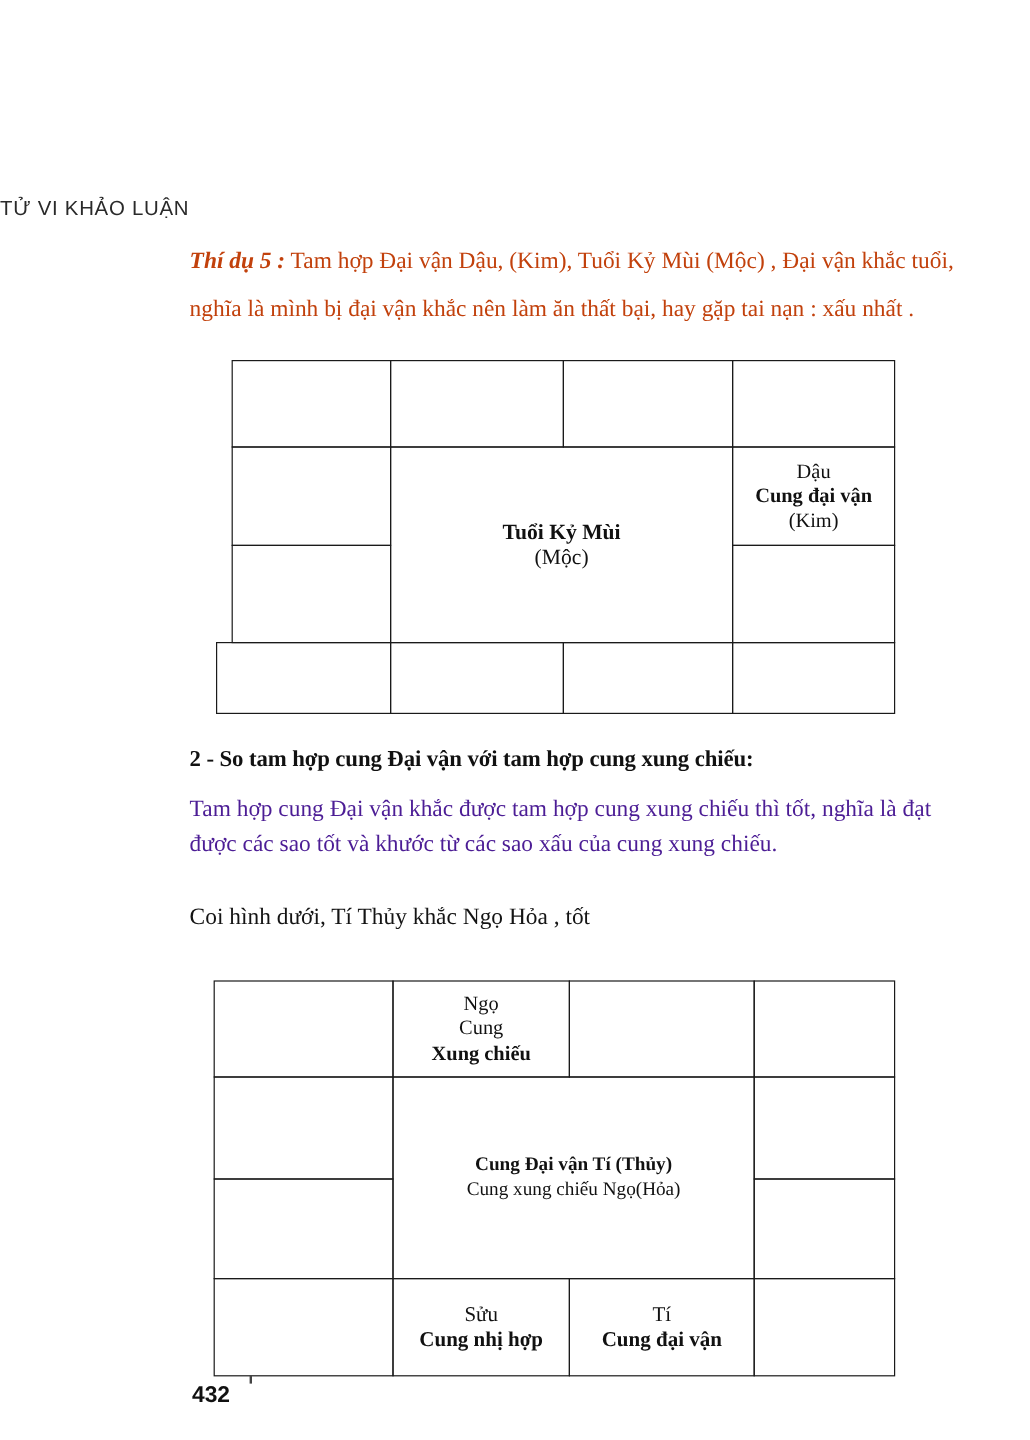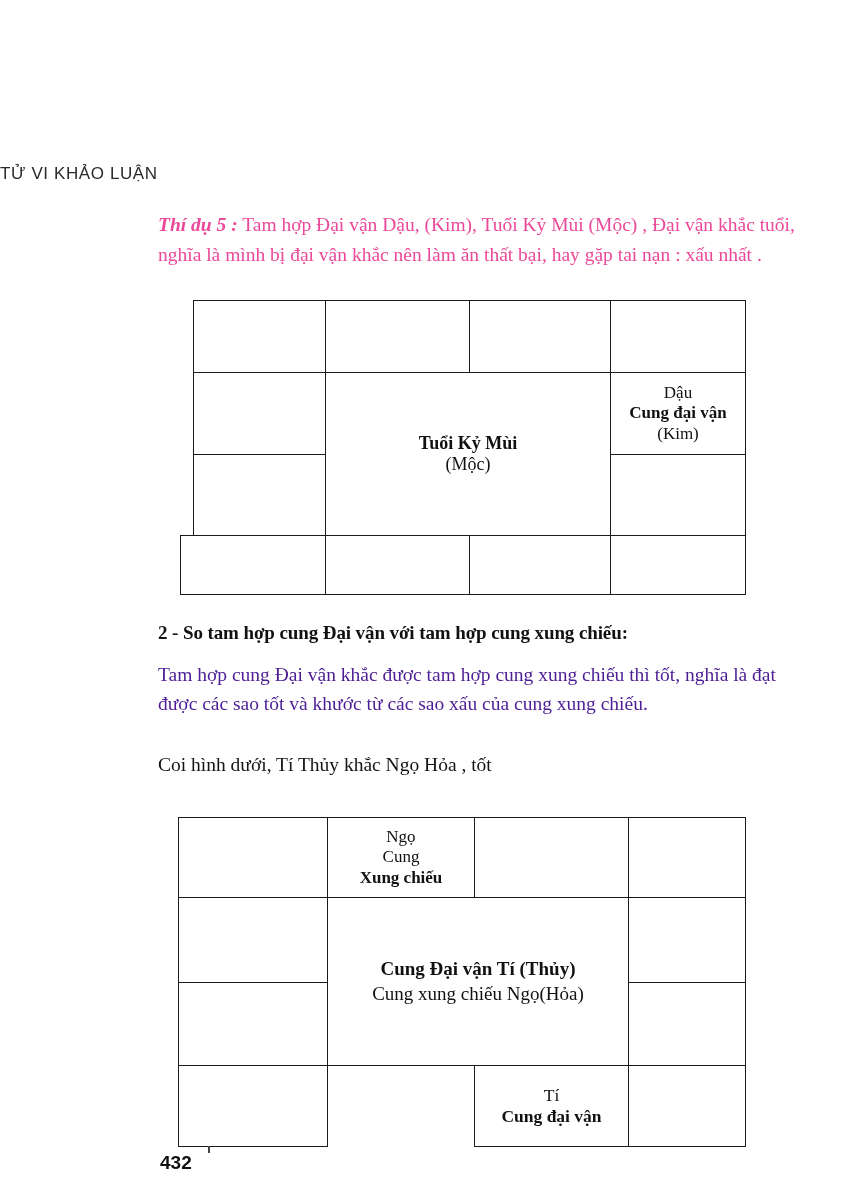--- a/index.html
+++ b/index.html
@@ -24,26 +24,26 @@
     width: 858px;
     font-size: 17px;
     letter-spacing: 0.6px;
     color: #2a2a2a;
     font-family: "Liberation Sans", "DejaVu Sans", sans-serif;
   }
 
   
   .para-block-1 {
     position: absolute;
-    top: 210px;
+    top: 198px;
     left: 158px;
     width: 640px;
     font-size: 19.5px;
-    line-height: 30px;
-    color: #ec4899;
+    line-height: 40px;
+    color: #c2410c;
   }
   .para-block-1 .lead {
     font-style: italic;
     font-weight: 600;
   }
 
   
   .diagram {
     position: absolute;
   }
@@ -172,32 +172,38 @@
       <div class="b">Xung chiếu</div>
     </div>
   </div>
   <div class="cell" style="left:474px;top:805px;width:155px;height:81px;"></div>
   <div class="cell" style="left:628px;top:805px;width:118px;height:81px;"></div>
 
   <div class="cell" style="left:178px;top:885px;width:150px;height:86px;"></div>
   <div class="cell" style="left:178px;top:970px;width:150px;height:84px;"></div>
 
   <div class="cell" style="left:327px;top:885px;width:302px;height:169px;">
-    <div class="txt" style="font-size:19px; line-height:1.28;">
+    <div class="txt" style="font-size:16px; line-height:1.28;">
       <div>
         <span class="b">Cung Đại vận Tí (Thủy)</span>
       </div>
       <div class="n">Cung xung chiếu Ngọ(Hỏa)</div>
     </div>
   </div>
 
   <div class="cell" style="left:628px;top:885px;width:118px;height:86px;"></div>
   <div class="cell" style="left:628px;top:970px;width:118px;height:84px;"></div>
 
   <div class="cell" style="left:178px;top:1053px;width:150px;height:82px;"></div>
+  <div class="cell" style="left:327px;top:1053px;width:148px;height:82px;">
+    <div class="txt" style="font-size:17.5px;">
+      <div class="n">Sửu</div>
+      <div class="b">Cung nhị hợp</div>
+    </div>
+  </div>
   <div class="cell" style="left:474px;top:1053px;width:155px;height:82px;">
     <div class="txt" style="font-size:17.5px;">
       <div class="n">Tí</div>
       <div class="b">Cung đại vận</div>
     </div>
   </div>
   <div class="cell" style="left:628px;top:1053px;width:118px;height:82px;"></div>
 </div>
 
 <div class="page-number">432</div>

